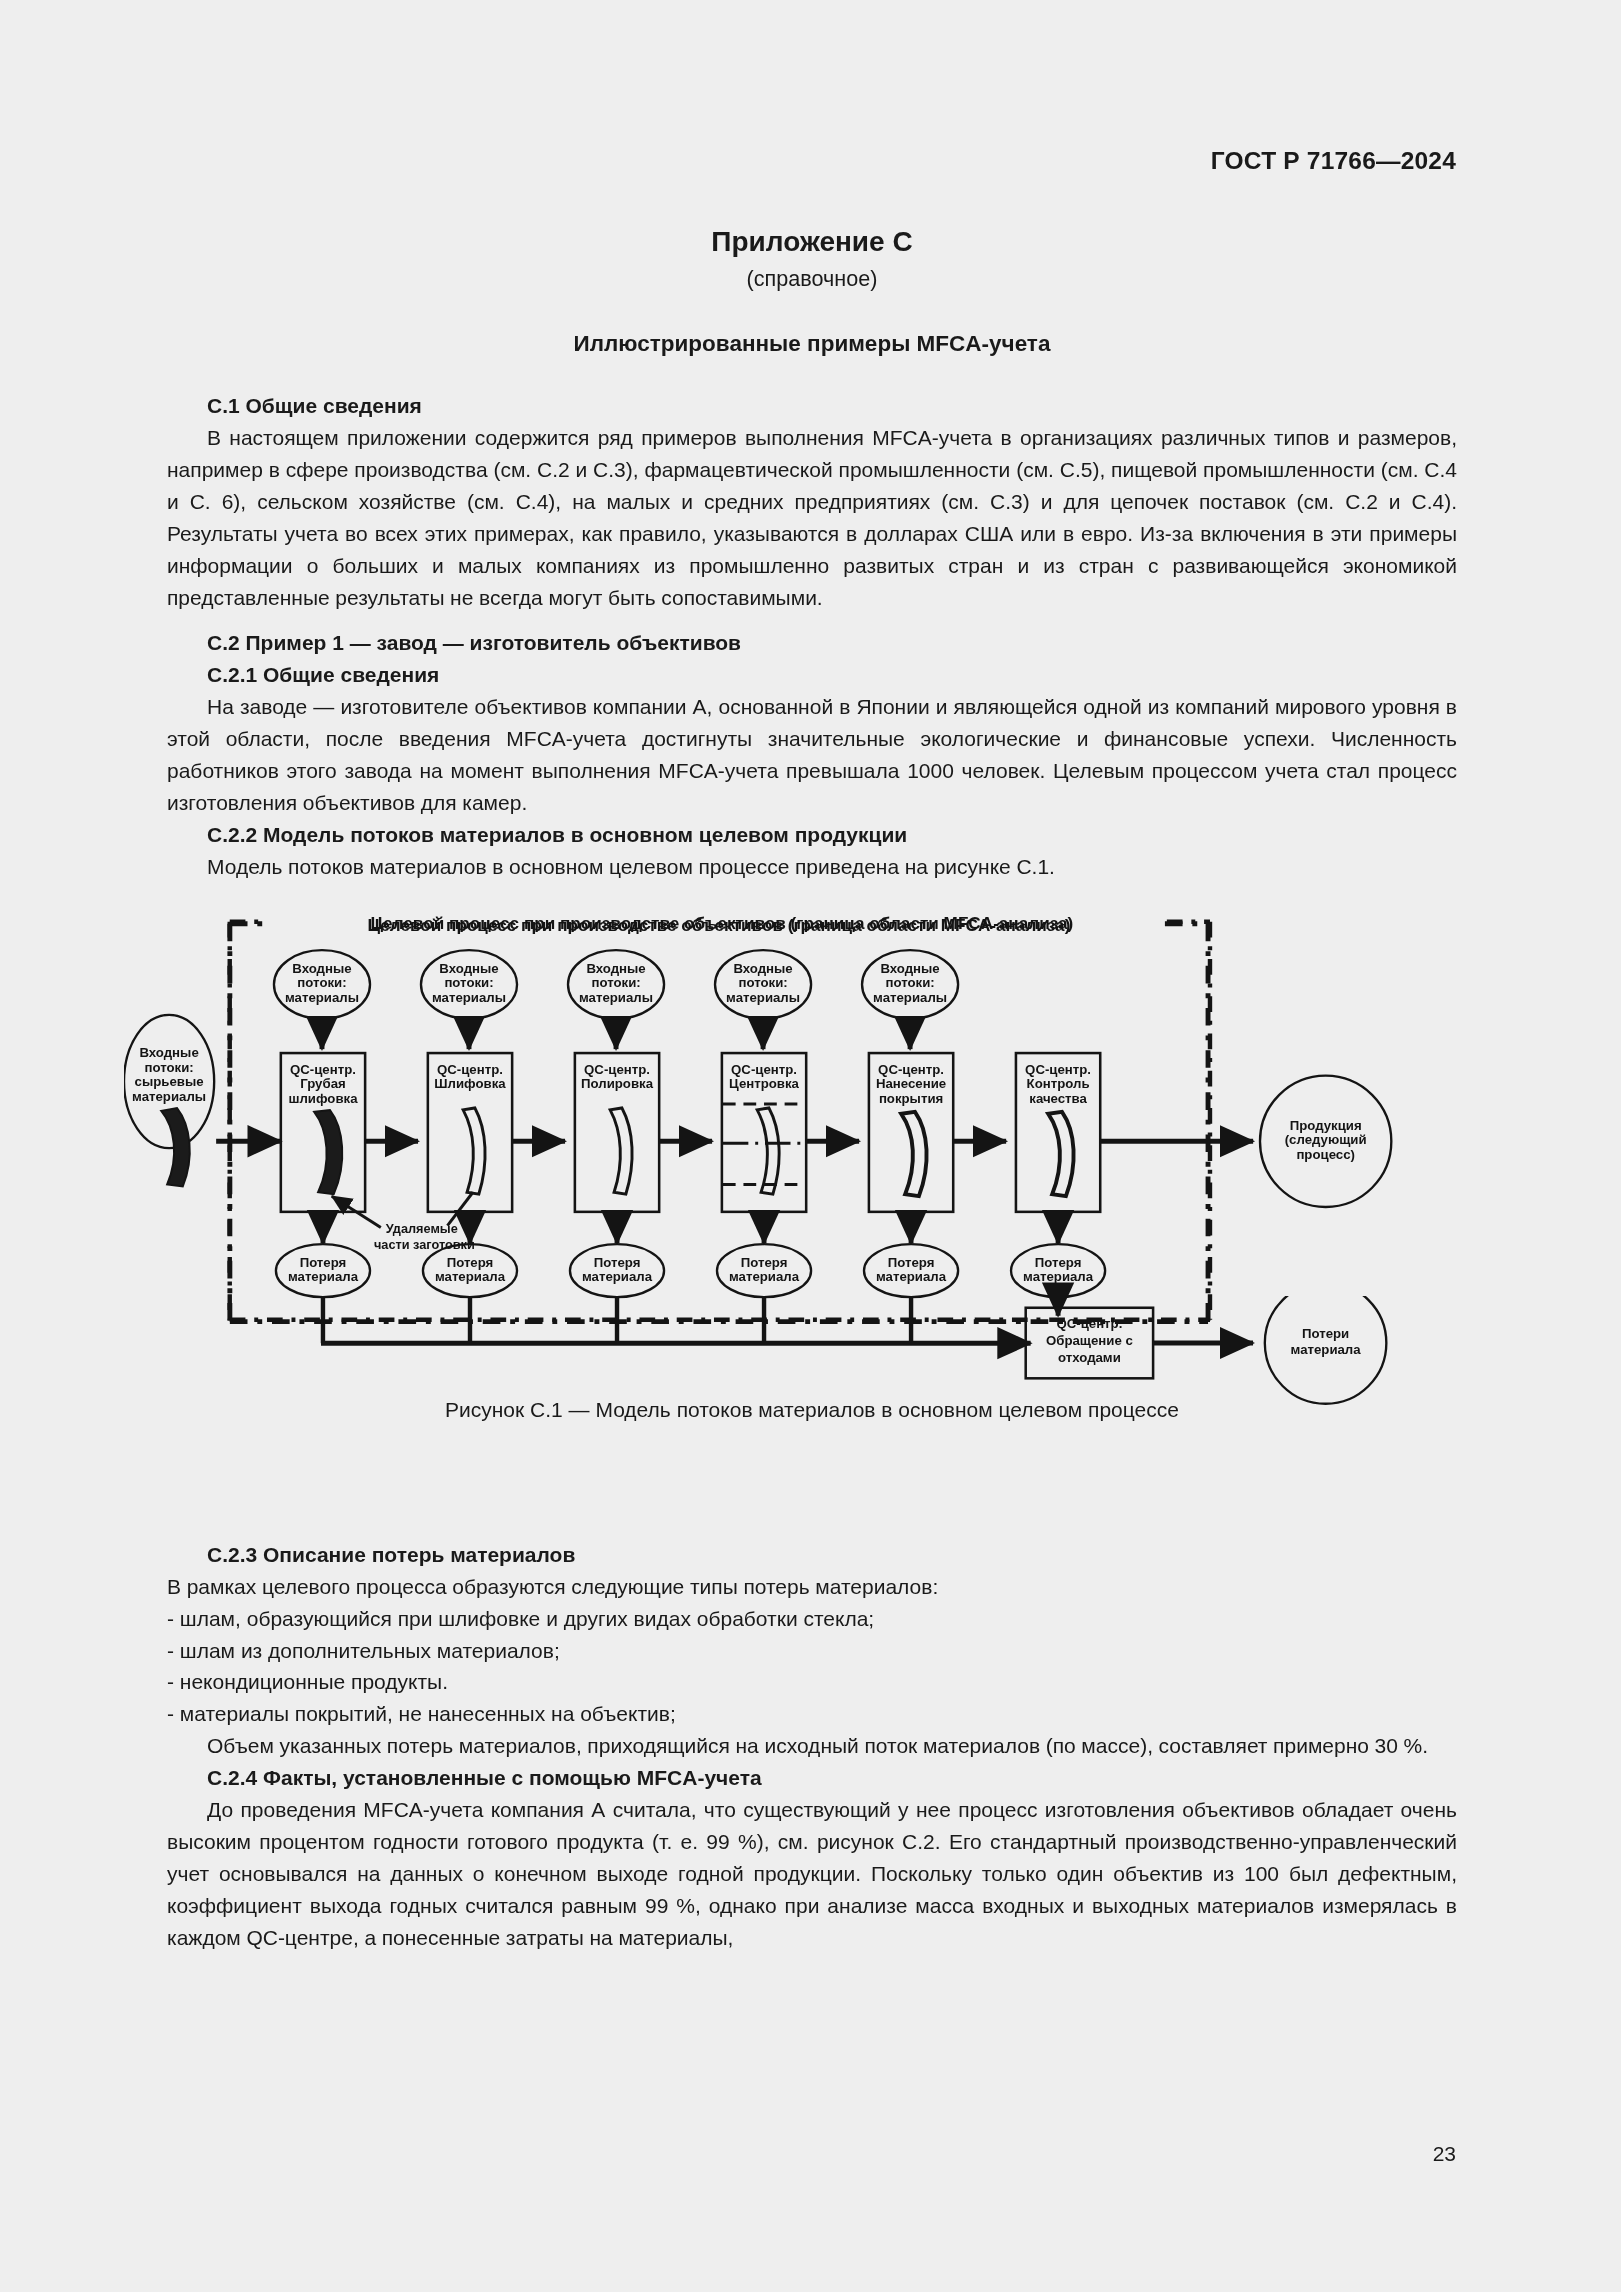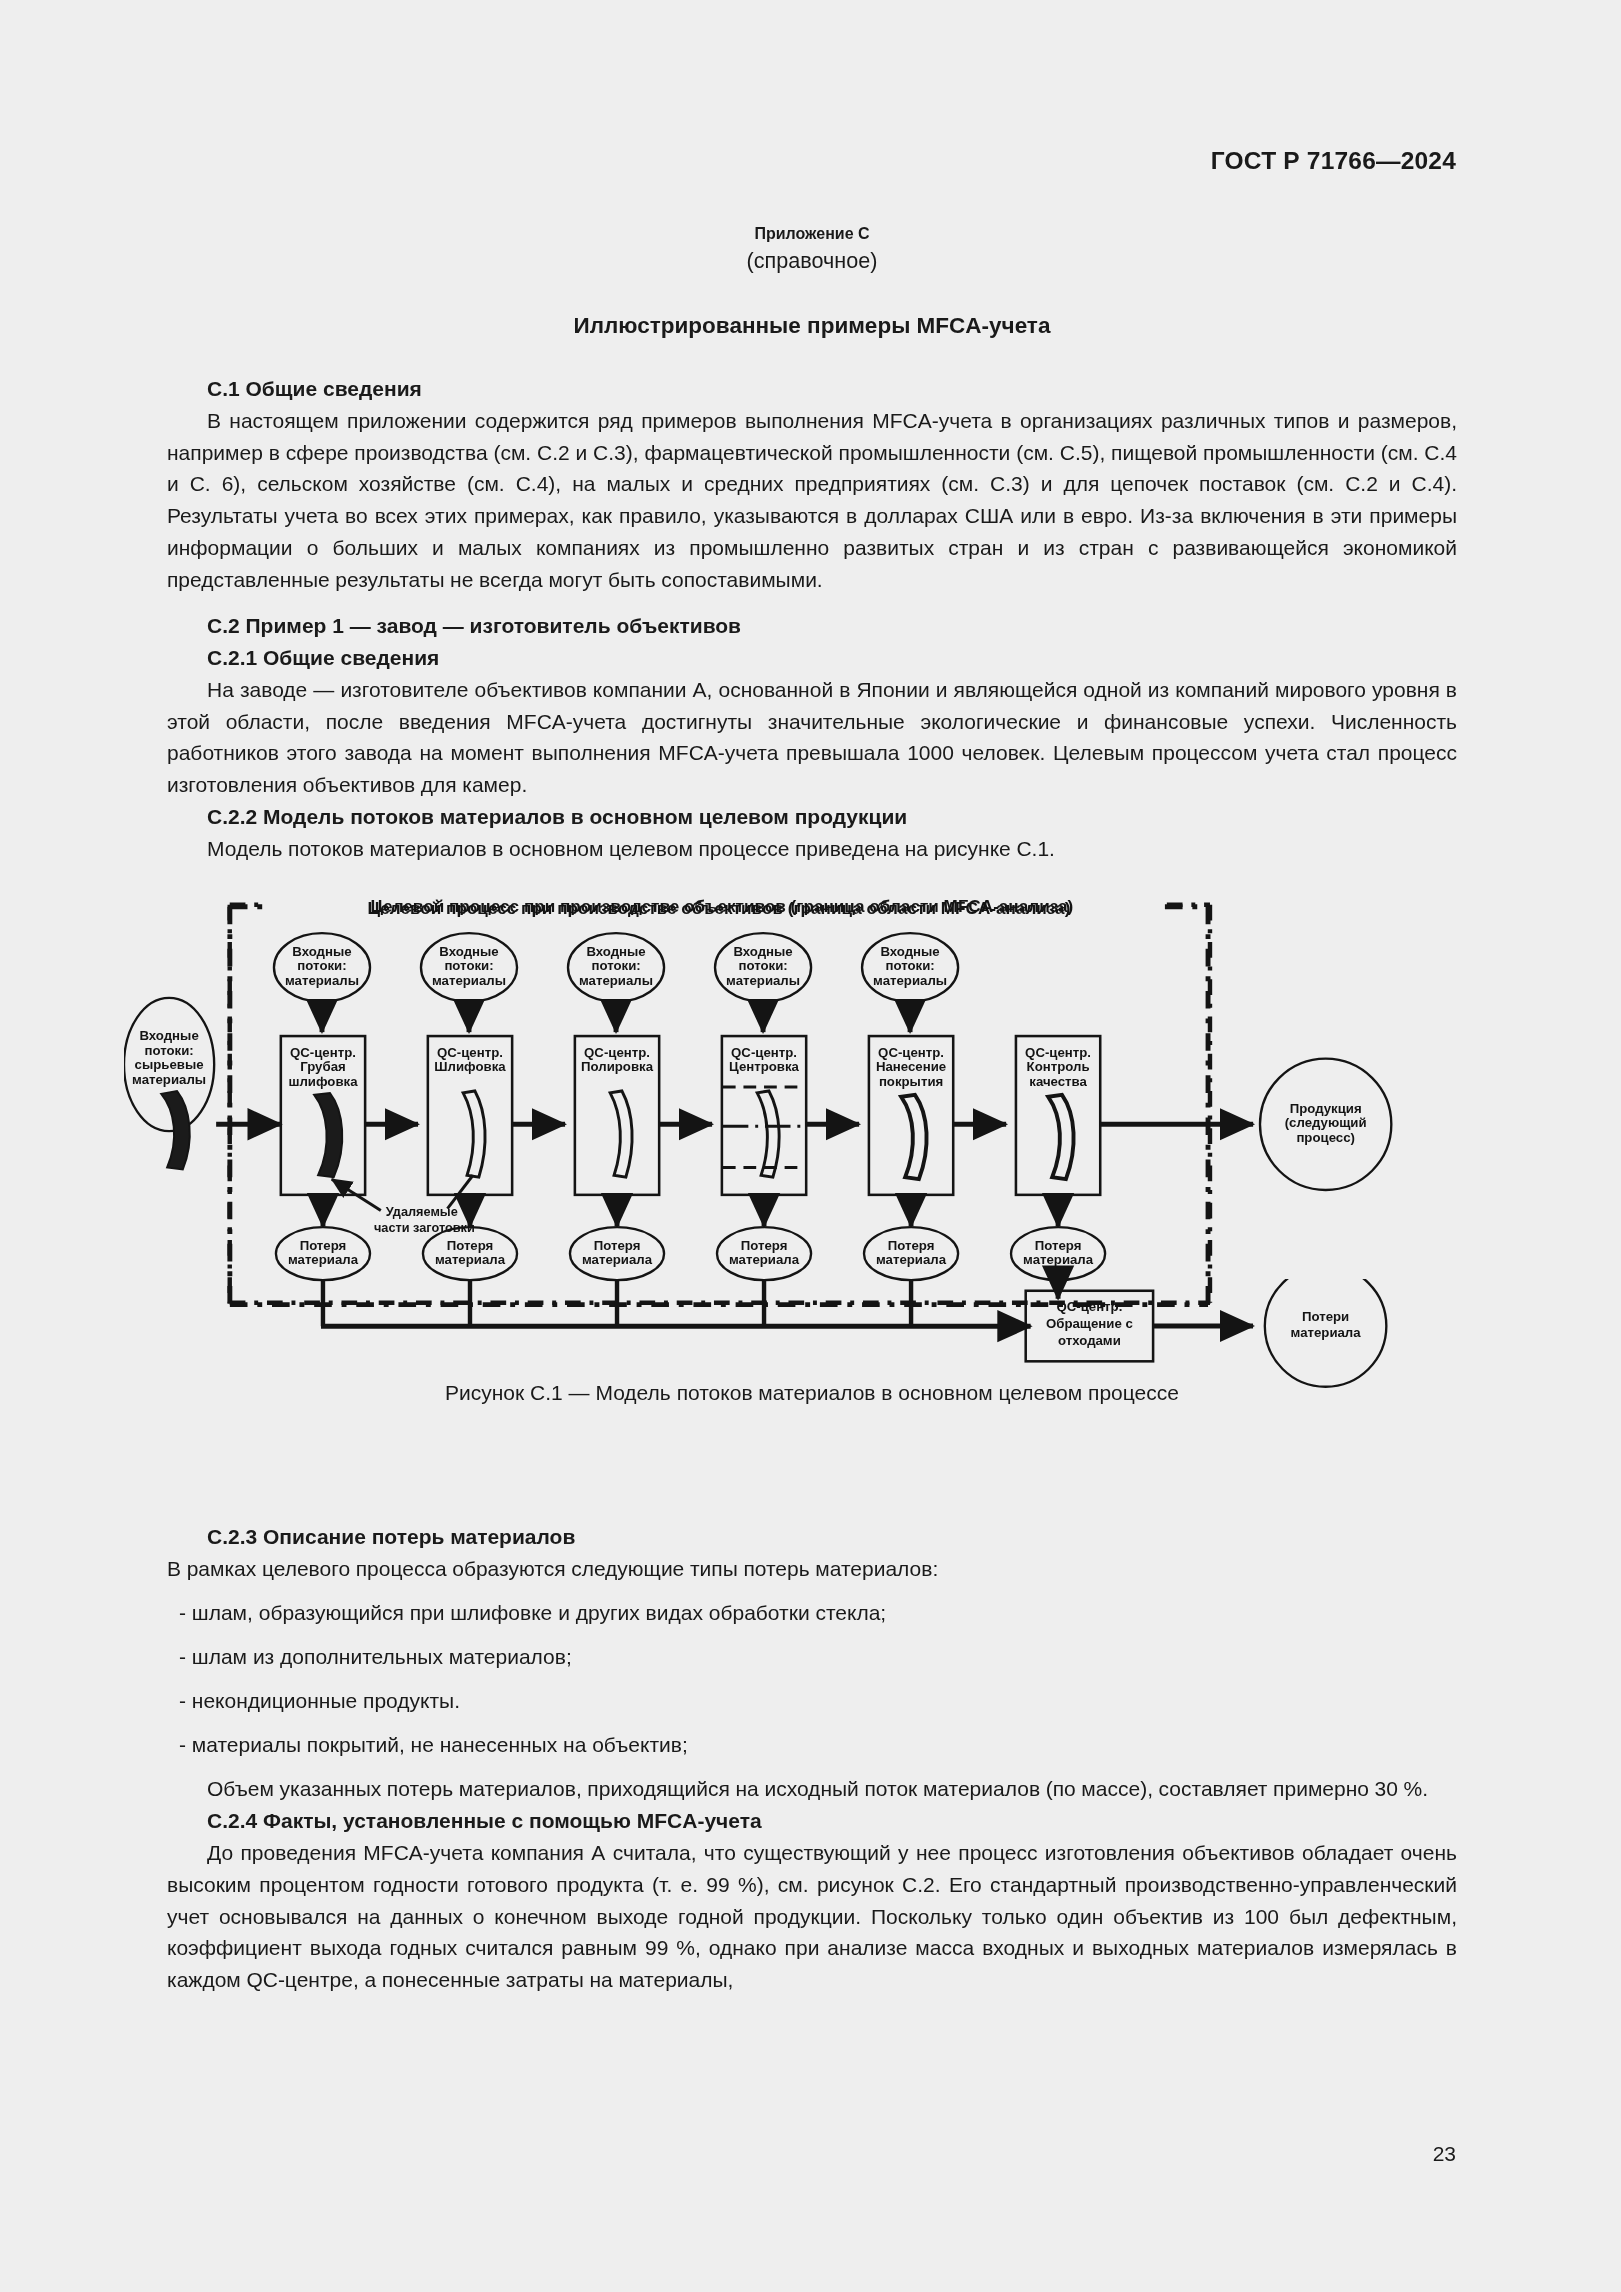--- a/index.html
+++ b/index.html
@@ -19,34 +19,34 @@
   .doc-header{
     position:absolute;top:147px;right:165px;
     font-size:24.5px;font-weight:bold;letter-spacing:0.2px;
     white-space:nowrap;
   }
   
   .content{
     position:absolute;left:167px;top:222px;width:1290px;
   }
   .center{text-align:center;}
-  .annex-title{font-size:16px;font-weight:bold;line-height:1.45;}
+  .annex-title{font-size:28px;font-weight:bold;line-height:1.45;}
   .annex-sub{font-size:21.6px;line-height:1.45;}
   .main-title{font-size:22.5px;font-weight:bold;margin-top:37px;}
   h3.clause{
     font-size:21px;font-weight:bold;margin:0;padding:0;
     text-indent:40px;line-height:1.52;
   }
   p.body{
     font-size:21px;margin:0;padding:0;line-height:1.52;
     text-align:justify;text-indent:40px;
     word-spacing:-0.2px;
   }
   p.body.noind{text-indent:0;}
-  p.dash{font-size:21px;margin:12px;line-height:1.52;text-indent:0;}
+  p.dash{font-size:21px;margin:0;line-height:1.52;text-indent:0;}
   .sp14{height:13.7px;}
   .sp20{height:19.6px;}
 
   
   .figure-wrap{position:relative;width:1290px;height:627px;margin-top:17.6px;}
   .fig-caption{
     text-align:center;font-size:21px;margin-top:16px;
   }
   .svg-fig{display:block;margin:0 auto;}
   

